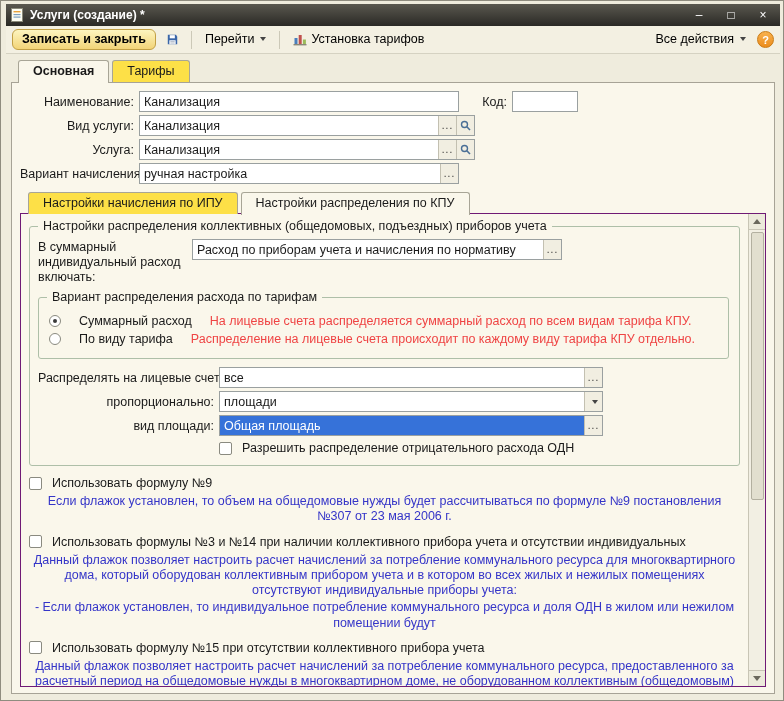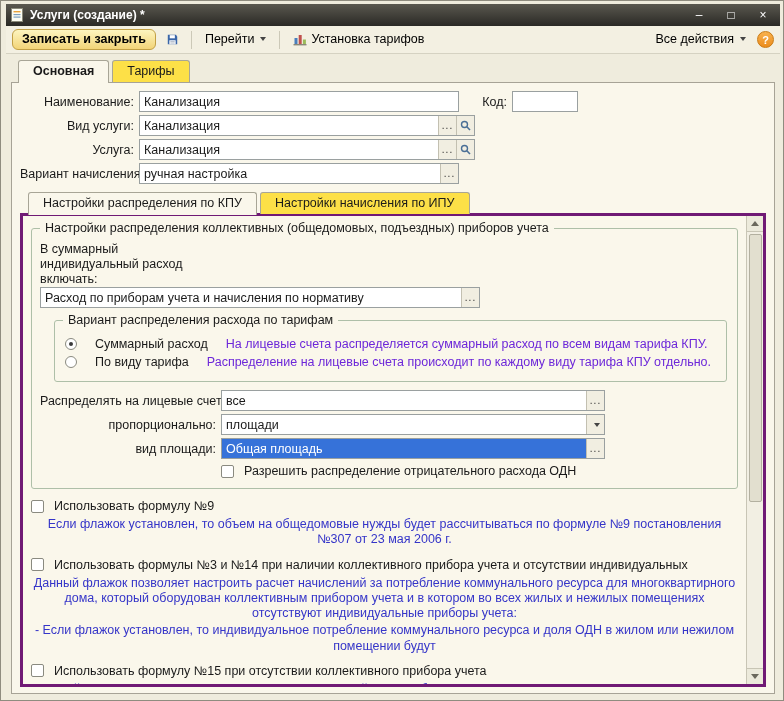--- a/index.html
+++ b/index.html
@@ -98,56 +98,56 @@
     flex:1; border:none; outline:none; background:transparent;
     font-family:inherit; font-size:12.5px; padding:0 4px; color:#1a1a1a; min-width:0;
   }
   .fld .fbtn {
     width:18px; flex:0 0 18px;
     border-left:1px solid #c3c0b1; background:#f1eee1;
     display:flex; align-items:center; justify-content:center;
     font-size:10px; letter-spacing:1px; color:#333; cursor:default; line-height:1;
   }
   .fld.selected input { background:#3672d9; color:#fff; }
-  .w320 { width:320px; } .w336 { width:336px; } .w66 { width:66px; } .w384 { width:384px; } .w440 { width:440px; }
+  .w320 { width:320px; } .w336 { width:336px; } .w66 { width:66px; } .w384 { width:384px; } .w440 { width:370px; }
 
   .mag { width:11px; height:11px; }
 
   
   .inner-tabstrip { display:flex; margin:5px 0 0 8px; position:relative; z-index:2; flex:0 0 auto; }
   .panel {
-    flex:1; border:3px solid #701a75; background:var(--page-bg);
+    flex:1; border:1px solid #701a75; background:var(--page-bg);
     display:flex; overflow:hidden; margin-top:-1px;
   }
   .panel-content { flex:1; padding:6px 6px 0 6px; overflow:hidden; }
 
   
   .group {
     border:1px solid #aebfa8; border-radius:3px;
     position:relative; padding:12px 8px 8px 8px; margin:6px 2px 10px 2px;
     background:var(--page-bg);
   }
   .group > .legend {
     position:absolute; top:-8px; left:8px;
     background:var(--page-bg); padding:0 5px; white-space:nowrap;
   }
 
-  .inc-row { display:flex; align-items:flex-start;flex-direction:column; }
+  .inc-row { display:flex; align-items:flex-start; }
   .inc-label { width:150px; margin-right:4px; line-height:1.2; padding-top:1px; }
 
   .radio-row { display:flex; align-items:center; margin:4px 2px; gap:18px; white-space:nowrap; }
   .radio {
     width:12px; height:12px; border-radius:50%;
     border:1px solid #8a8a80; background:#fff; position:relative; flex:0 0 12px; cursor:default;
   }
   .radio.checked::after {
     content:""; position:absolute; left:3px; top:3px; width:4px; height:4px;
     border-radius:50%; background:#3a3a3a;
   }
-  .hint { color:#6d28d9; }
+  .hint { color:#ef4444; }
   .hint-block { color:#3535c8; line-height:1.22; margin:4px 2px 10px 2px;text-align:center; }
 
   .krow { display:flex; align-items:center; margin:3px 0; }
   .klabel { width:176px; text-align:right; margin-right:5px; white-space:nowrap; }
 
   .chk-row { display:flex; align-items:center; gap:10px; margin:7px 2px 4px 2px; white-space:nowrap; }
   .chk {
     width:13px; height:13px; flex:0 0 13px;
     border:1px solid #8a8a80; background:#fff; border-radius:2px; cursor:default;
   }
@@ -281,39 +281,39 @@
 
     <div class="frow">
       <span class="flabel">Вариант начисления:</span>
       <span class="fld w320">
         <input value="ручная настройка" style="">
         <span class="fbtn">...</span>
       </span>
     </div>
 
     <div class="inner-tabstrip">
+      <div class="tab">Настройки начисления по ИПУ</div>
       <div class="tab active" style="font-weight:normal;">Настройки распределения по КПУ</div>
-      <div class="tab">Настройки начисления по ИПУ</div>
     </div>
 
     <div class="panel">
       <div class="panel-content">
 
         <div class="group">
           <span class="legend">Настройки распределения коллективных (общедомовых, подъездных) приборов учета</span>
 
           <div class="inc-row">
             <span class="inc-label">В суммарный индивидуальный расход включать:</span>
             <span class="fld w440">
               <input value="Расход по приборам учета и начисления по нормативу" style="">
               <span class="fbtn">...</span>
             </span>
           </div>
 
-          <div class="group" style="margin:12px 2px 8px 14px;">
+          <div class="group" style="margin:12px 2px 8px 0;">
             <span class="legend">Вариант распределения расхода по тарифам</span>
             <div class="radio-row">
               <span class="radio checked"></span>
               <span>Суммарный расход</span>
               <span class="hint">На лицевые счета распределяется суммарный расход по всем видам тарифа КПУ.</span>
             </div>
             <div class="radio-row">
               <span class="radio"></span>
               <span>По виду тарифа</span>
               <span class="hint">Распределение на лицевые счета происходит по каждому виду тарифа КПУ отдельно.</span>

